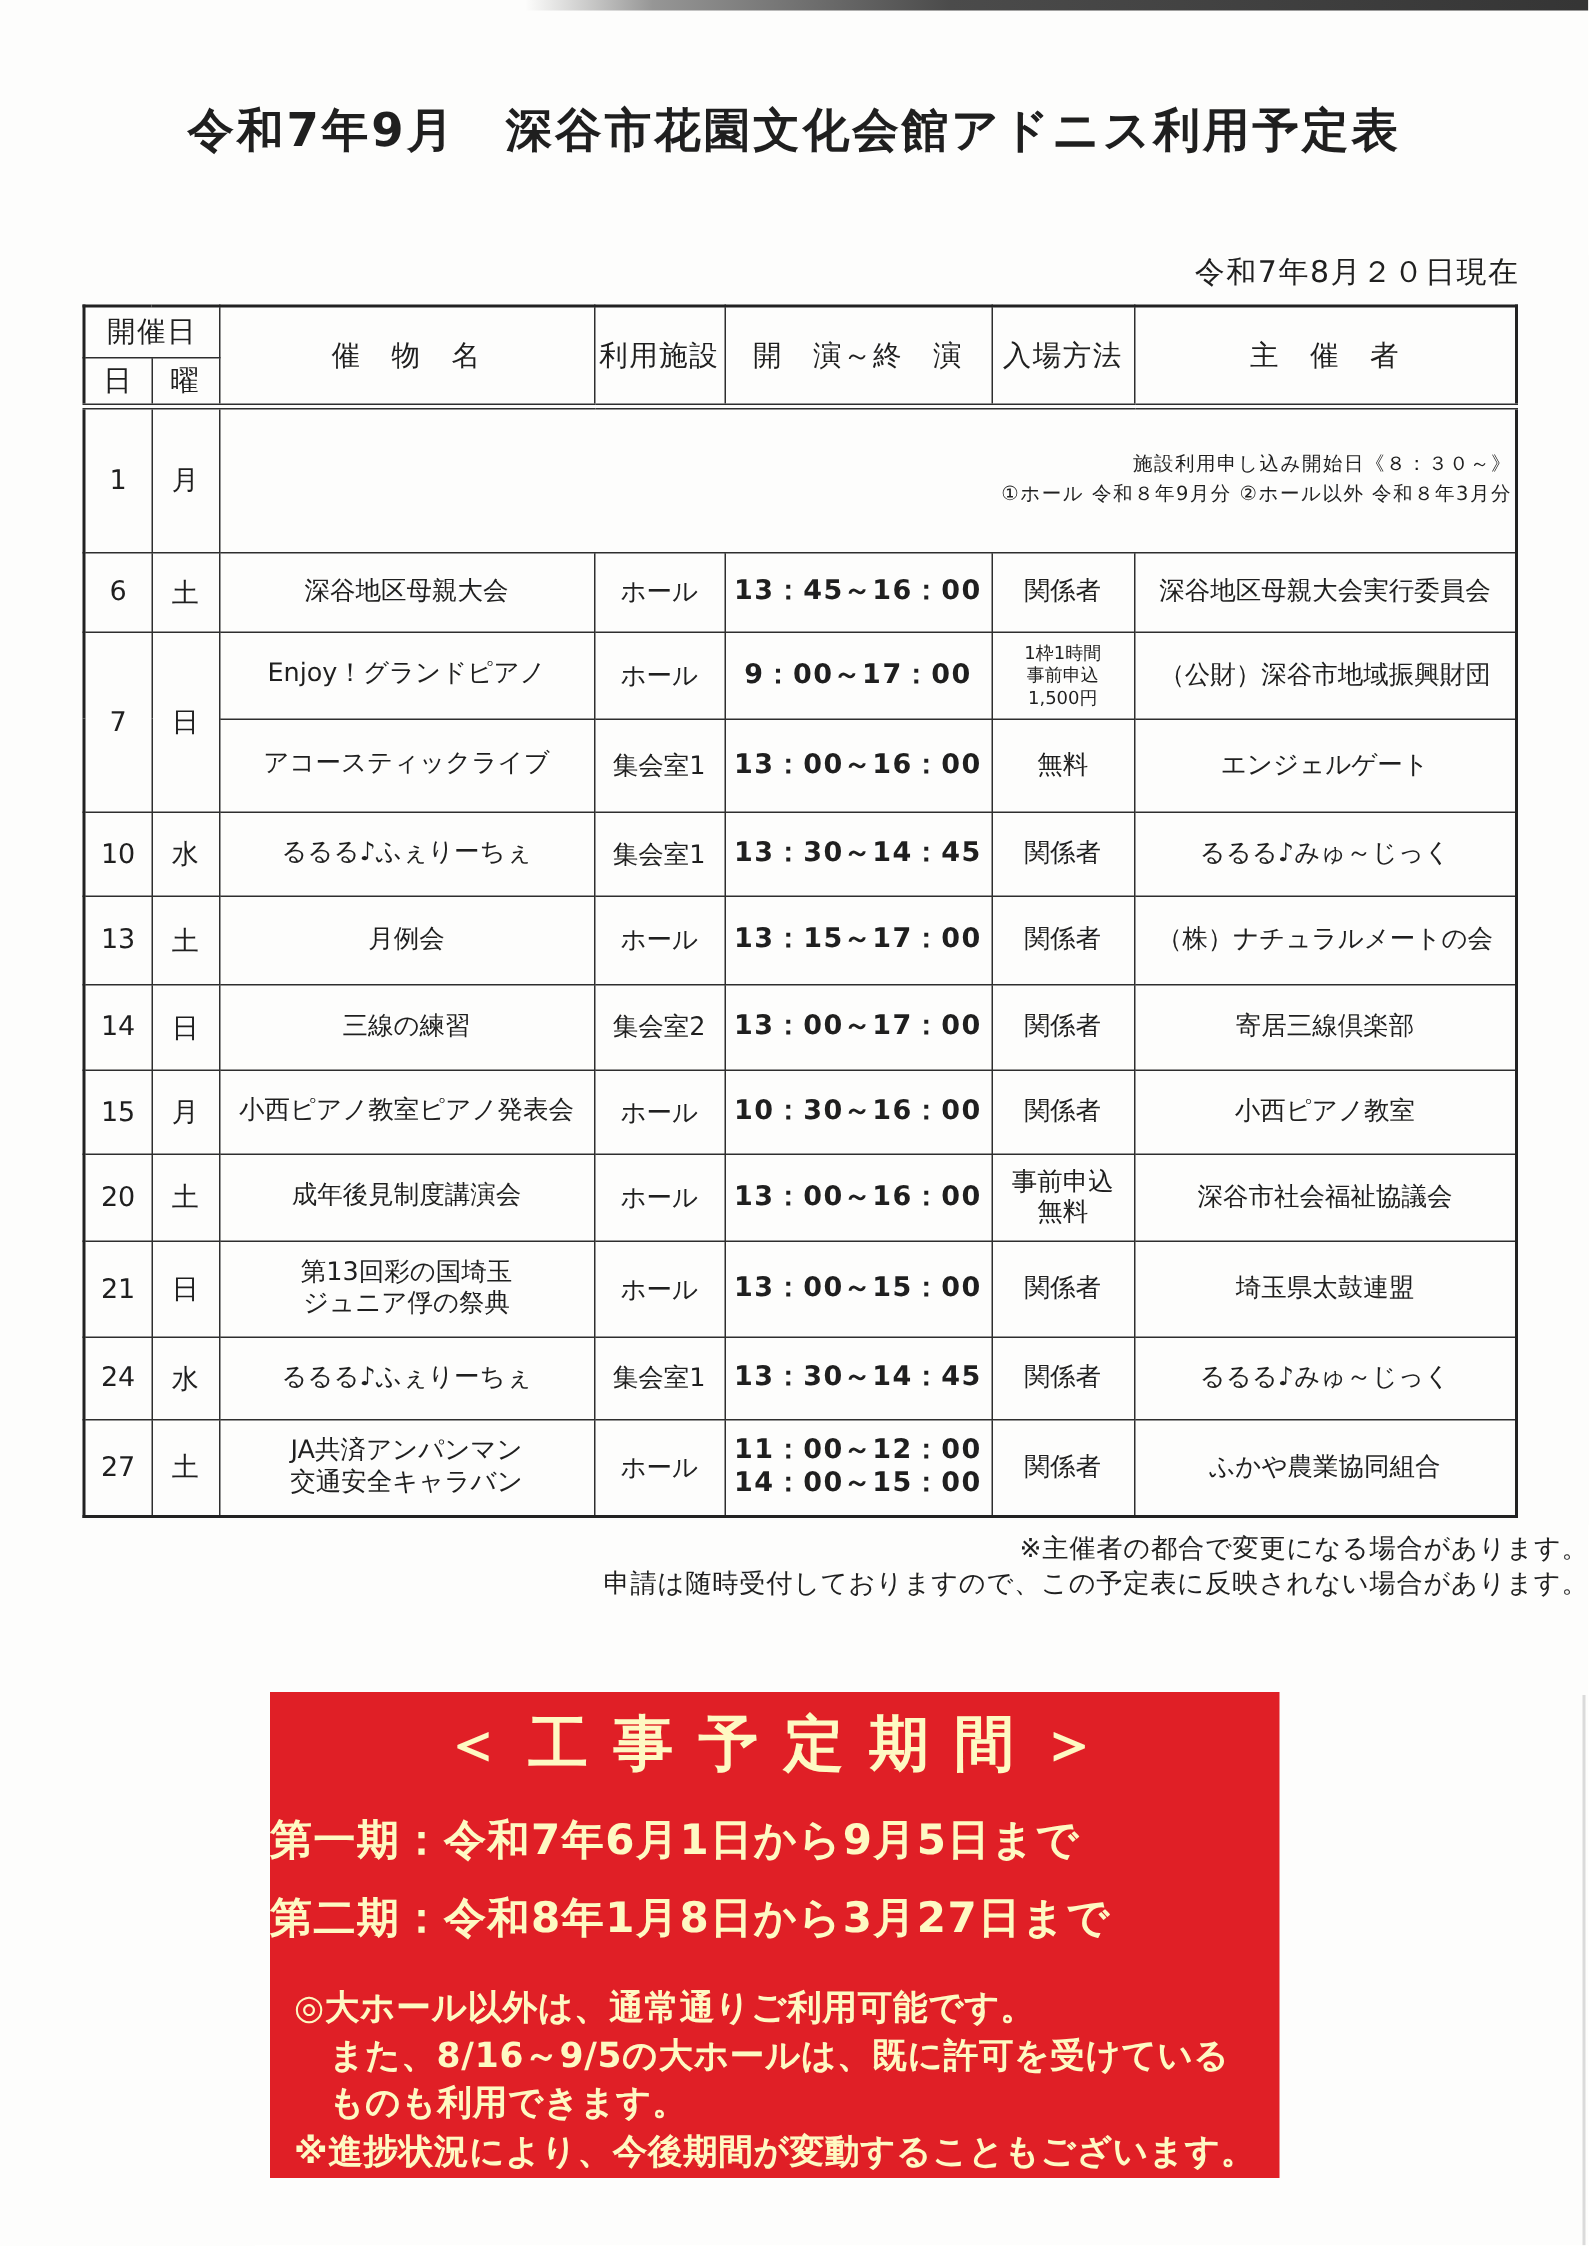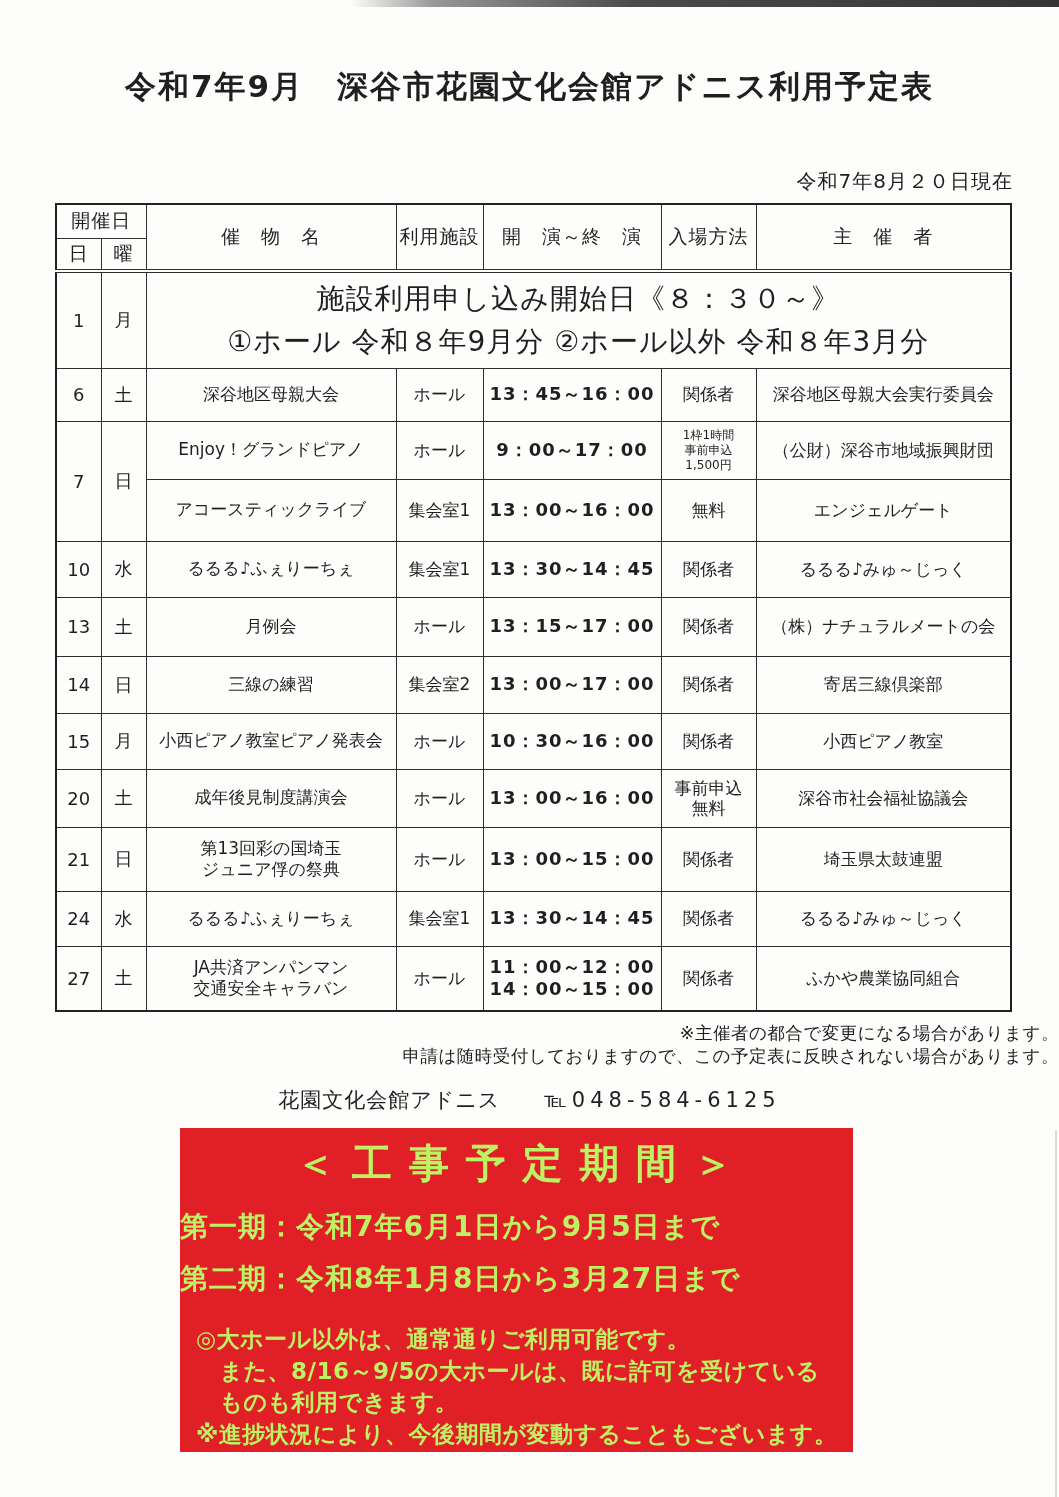--- a/index.html
+++ b/index.html
@@ -50,40 +50,41 @@
   thead th.bb-double{border-bottom:4px double #2e2e2e;}
   td{font-size:18px;}
   td.name{font-size:17px;line-height:1.25;}
   td.fac{font-size:17px;}
   td.time{font-size:18px;letter-spacing:1px;line-height:1.25;font-weight:bold;}
   td.adm{font-size:17px;line-height:1.2;}
   td.adm.small{font-size:12px;line-height:1.25;letter-spacing:0;}
   td.org{font-size:17px;line-height:1.3;}
   td.daynum,td.wday{font-size:18px;}
   td.notice-cell{
-    font-size:28px;line-height:1.55;letter-spacing:1px;
+    font-size:13px;line-height:1.55;letter-spacing:1px;
     border-bottom:2px solid #2e2e2e;
+    text-align:right;
   }
   tr.rh-notice{height:97px;}
   tr.rh-6{height:53px;}  tr.rh-7a{height:58px;} tr.rh-7b{height:62px;}
   tr.rh-10{height:56px;} tr.rh-13{height:59px;} tr.rh-14{height:57px;}
   tr.rh-15{height:56px;} tr.rh-20{height:58px;margin-left:29px;} tr.rh-21{height:64px;}
   tr.rh-24{height:55px;} tr.rh-27{height:65px;}
   .notes{
     position:absolute;top:1022px;left:0;width:100%;
     text-align:right;font-size:17.5px;line-height:1.34;letter-spacing:.5px;
   }
   .contact{
     position:absolute;top:1086px;left:0;width:100%;
     text-align:center;font-size:21px;letter-spacing:1px;
   }
   .contact .phone{margin-left:44px;letter-spacing:5px;}
   .construction{
     position:absolute;left:180px;top:1128px;width:673px;height:324px;
-    background:#e01f26;color:#bef264;font-weight:bold;
+    background:#e01f26;color:#fef9c3;font-weight:bold;
     box-sizing:border-box;
   }
   .c-title{
     text-align:center;font-size:40px;letter-spacing:.42em;
     padding-top:10px;padding-left:.3em;line-height:1.25;
   }
   .c-period{font-size:28px;margin-top:20px;letter-spacing:1px;}
   .c-period+.c-period{margin-top:14px;}
   .c-note{
     font-size:23px;padding-left:16px;margin-top:26px;
@@ -242,23 +243,20 @@
         <td class="org">ふかや農業協同組合</td>
       </tr>
     </tbody>
   </table>
 
   <div class="notes">
     <div>※主催者の都合で変更になる場合があります。</div>
     <div>申請は随時受付しておりますので、この予定表に反映されない場合があります。</div>
   </div>
 
-  <div class="contact">
-    <span>花園文化会館アドニス</span><span class="phone">℡048-584-6125</span>
-  </div>
 
   <div class="construction" style="background-color: rgb(224, 31, 38);">
     <div class="c-title">＜工事予定期間＞</div>
     <div class="c-period">第一期：令和7年6月1日から9月5日まで</div>
     <div class="c-period">第二期：令和8年1月8日から3月27日まで</div>
     <div class="c-note">◎大ホール以外は、通常通りご利用可能です。
 　また、8/16～9/5の大ホールは、既に許可を受けている
 　ものも利用できます。</div>
     <div class="c-caution">※進捗状況により、今後期間が変動することもございます。</div>
   </div>

